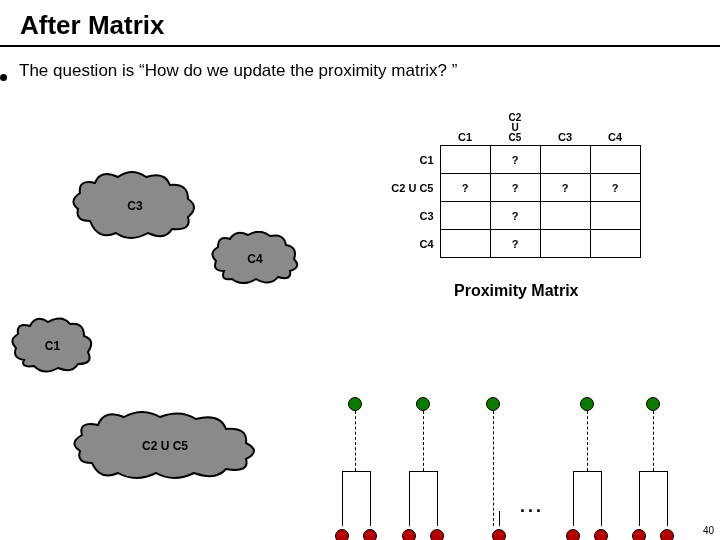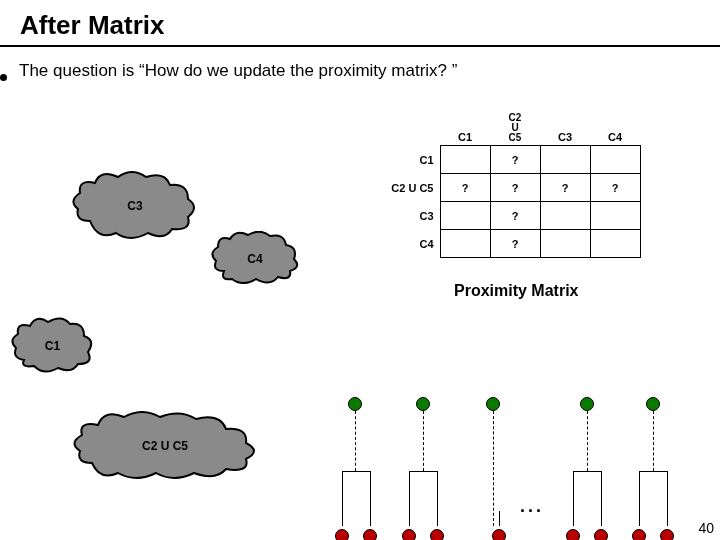--- a/index.html
+++ b/index.html
@@ -82,21 +82,21 @@
   .dendro .vline {
     position: absolute; border-left: 1px dashed #000;
   }
   .dendro .hline {
     position: absolute; border-top: 1px dashed #000;
   }
   .dendro .vline.solid { border-left: 1px solid #000; }
   .dendro .hline.solid { border-top: 1px solid #000; }
   .dendro .dots { position: absolute; font-size: 18px; font-weight: bold; letter-spacing: 3px; }
 
-  .pagenum { position: absolute; bottom: 4px; right: 6px; font-size: 14px; }
+  .pagenum { position: absolute; bottom: 4px; right: 6px; font-size: 10px; }
 </style>
 </head>
 <body>
 
 <div class="title">After Matrix</div>
 
 <div class="bullet-row">
   <span class="dot"></span>
   <span>The question is “How do we update the proximity matrix? ”</span>
 </div>

